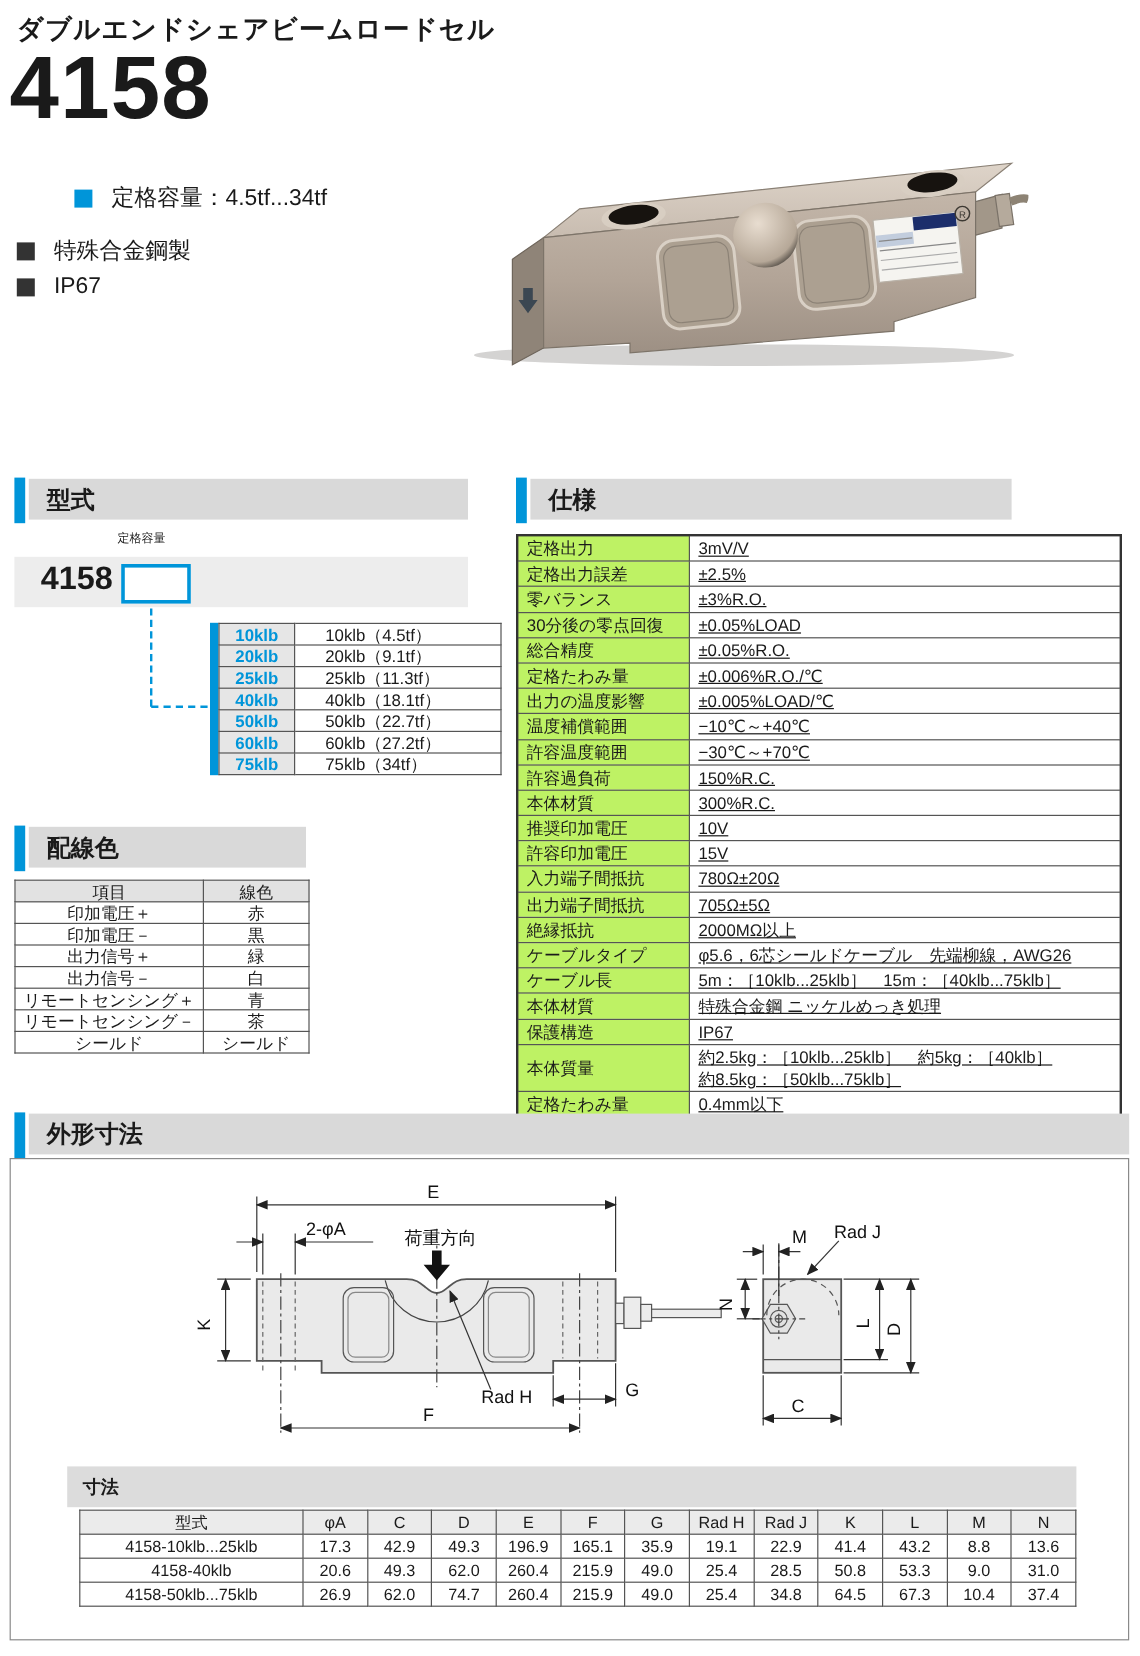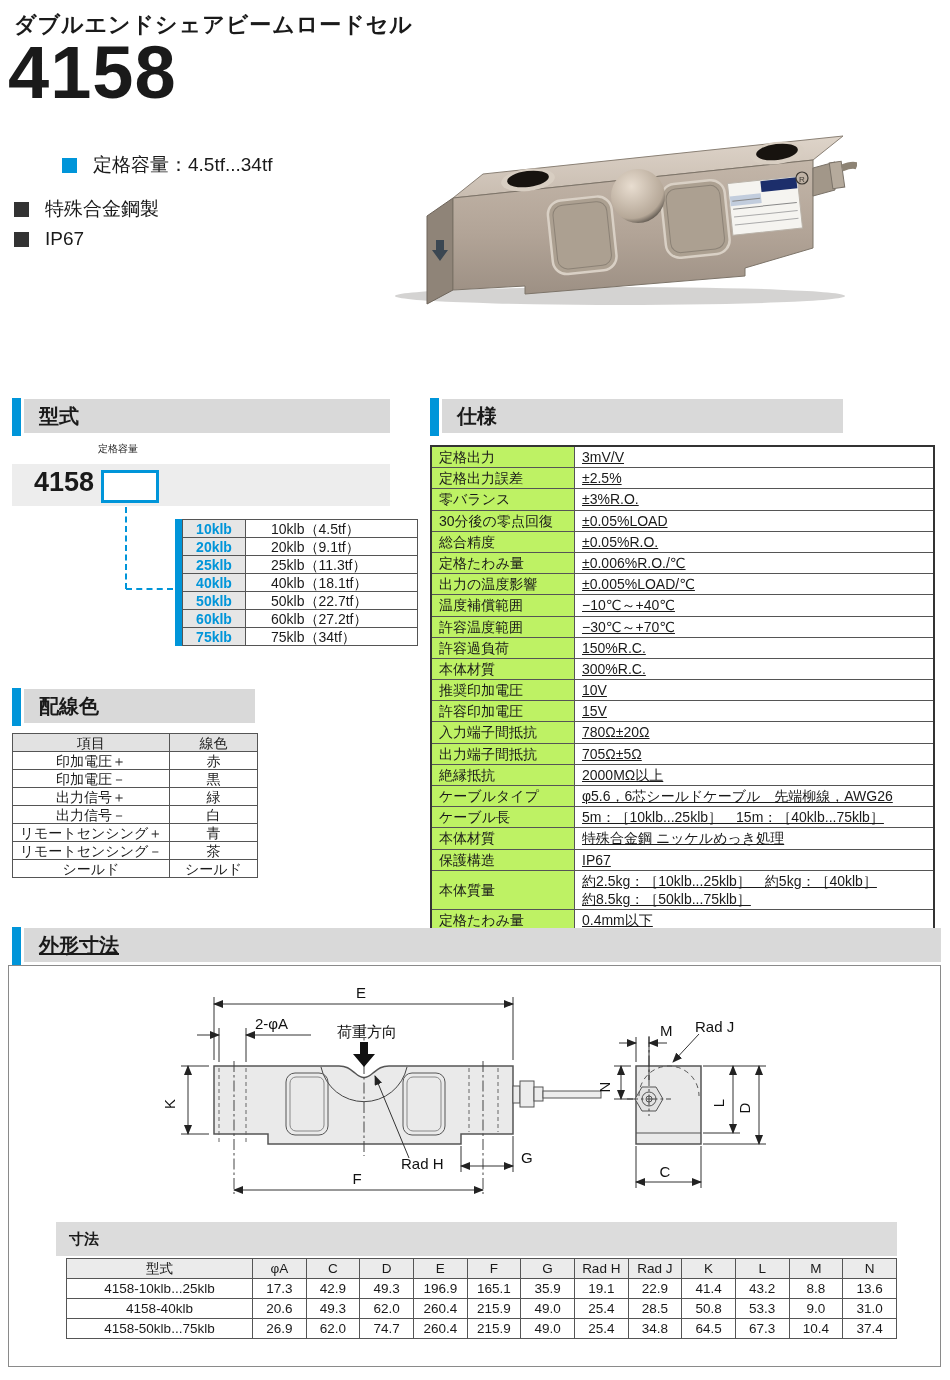--- a/index.html
+++ b/index.html
@@ -351,21 +351,21 @@
         <tr>
           <td class="sl">定格たわみ量</td>
           <td class="sv">0.4mm以下</td>
         </tr>
       </tbody>
   </table>
 </div>
 
 <div class="sec" style="left:12px;top:927px;">
   <span class="bar"></span>
-  <span class="strip" style="width:917px;text-decoration:underline;">
+  <span class="strip" style="width:917px;">
       <span>外形寸法</span>
     </span>
 </div>
 
 <div class="abs draw-box">
   <svg class="dwg" width="931" height="254" viewBox="0 0 931 254">
     <defs>
       <marker id="ae" markerWidth="10" markerHeight="8" refX="9" refY="4" orient="auto" markerUnits="userSpaceOnUse">
         <path d="M0 0 L10 4 L0 8 z" fill="#222"></path>
       </marker>

